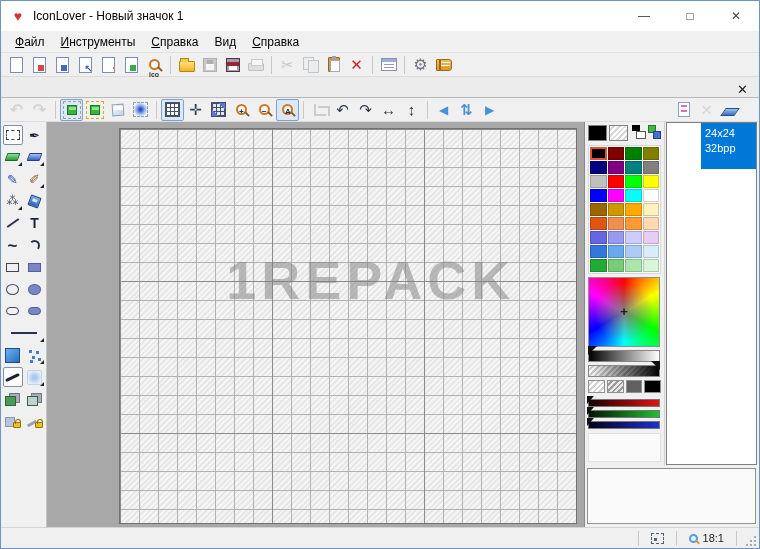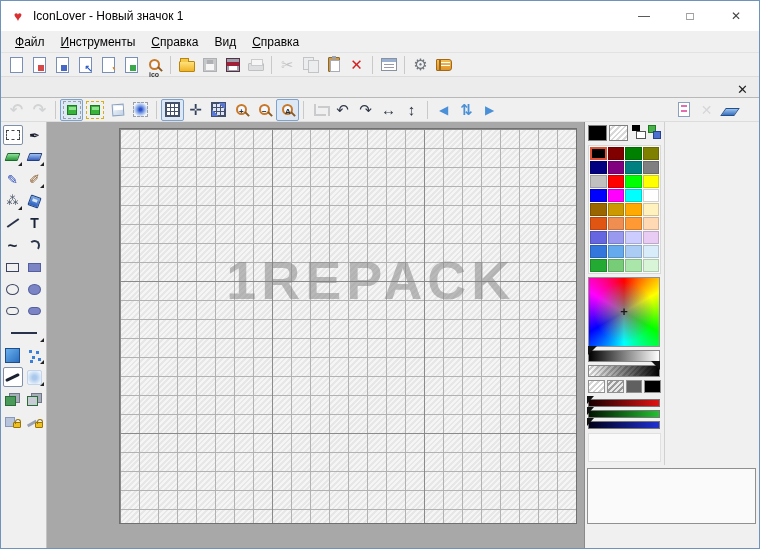--- a/index.html
+++ b/index.html
@@ -551,19 +551,42 @@
               <span class="mk-s"></span>
             </div>
           <div class="bar bar-green">
               <span class="mk-s"></span>
             </div>
           <div class="bar bar-blue">
               <span class="mk-s"></span>
             </div>
           <div class="colorfill"></div>
         </div>
+        <div class="framelist" id="framelist">
+            <div class="frameitem selected">
+              <span class="thumb"></span>
+              <div class="info" style="background: rgb(0, 120, 215);">
+                <div>24x24</div>
+                <div>32bpp</div>
+              </div>
+            </div>
+          </div>
       </div>
       <div class="previewbox"></div>
       <div class="rightfill"></div>
     </div>
   </div>
 
+  <div class="statusbar">
+    <span class="sb-spacer"></span>
+    <span class="sb-sep"></span>
+    <span class="sb-cell">
+      <span class="ic ic-selinfo"></span>
+    </span>
+    <span class="sb-sep"></span>
+    <span class="sb-cell">
+      <span class="sb-mag"></span>
+      <span>18:1</span>
+    </span>
+    <span class="sb-sep"></span>
+    <span class="grip"></span>
+  </div>
 </div>
 
 </body></html>

